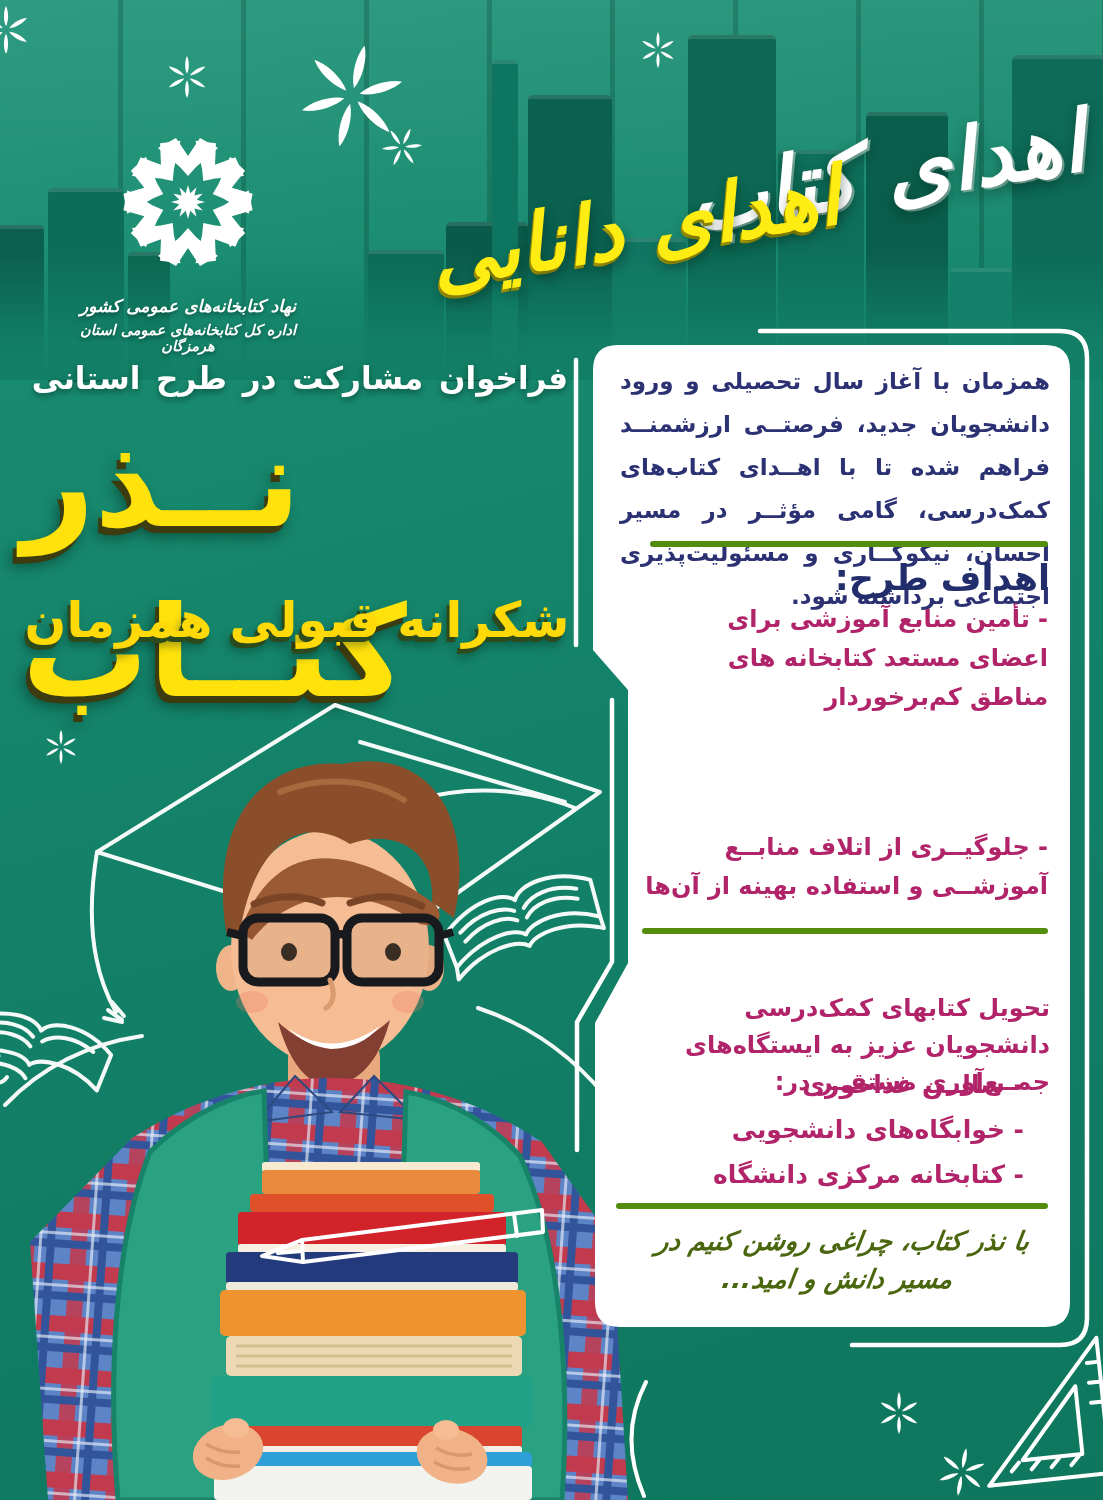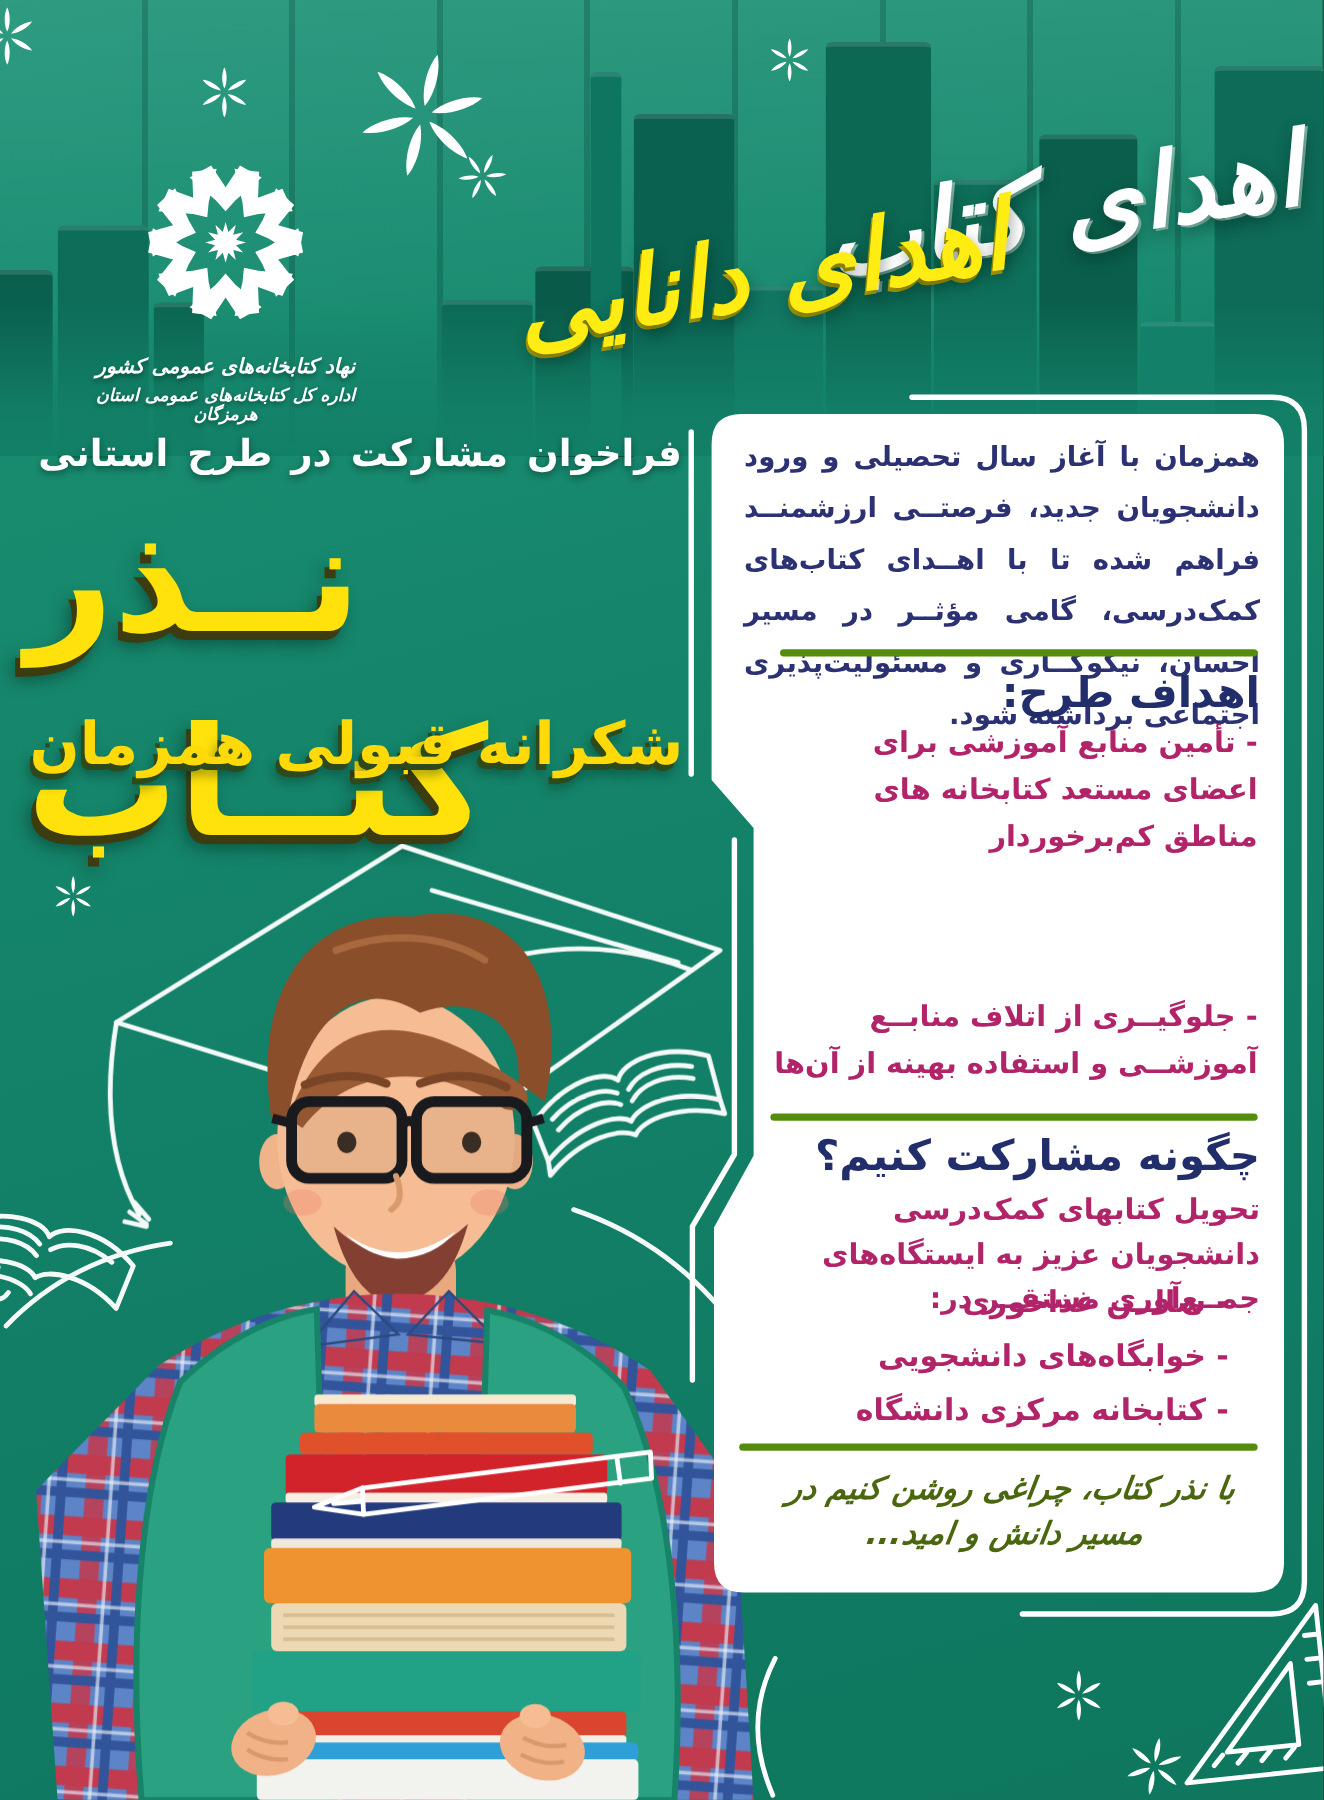--- a/index.html
+++ b/index.html
@@ -217,21 +217,20 @@
       <path d="M612,700 V962 L577,1022 V1150"></path>
     </g>
   </svg>
 
   <div class="ptext intro">همزمان با آغاز سال تحصیلی و ورود دانشجویان جدید، فرصتــی ارزشمنــد فراهم شده تا با اهــدای کتاب‌های کمک‌درسی، گامی مؤثــر در مسیر احسان، نیکوکــاری و مسئولیت‌پذیری اجتماعی برداشته شود.</div>
   <div class="sep" style="left:650px;top:541px;width:398px;"></div>
   <div class="ptext h-navy" style="left:640px;top:558px;width:410px;">اهداف طرح:</div>
   <div class="ptext goal" style="left:645px;top:600px;width:403px;">- تأمین منابع آموزشی برای اعضای مستعد کتابخانه های مناطق کم‌برخوردار</div>
   <div class="ptext goal" style="left:645px;top:828px;width:403px;">- جلوگیــری از اتلاف منابــع آموزشــی و استفاده بهینه از آن‌ها</div>
   <div class="sep" style="left:642px;top:928px;width:406px;"></div>
-  <div class="ptext h-navy" style="left:640px;top:944px;width:410px;">چگونه مشارکت کنیم؟</div>
   <div class="ptext locs" style="left:640px;top:1062px;width:384px;">
     <div>- سالــن غذاخوری</div>
     <div>- خوابگاه‌های دانشجویی</div>
     <div>- کتابخانه مرکزی دانشگاه</div>
   </div>
   <div class="ptext howtext" style="left:640px;top:990px;width:410px;">تحویل کتابهای کمک‌درسی دانشجویان عزیز به ایستگاه‌های جمــع‌آوری مستقــر در:</div>
   <div class="sep" style="left:616px;top:1203px;width:432px;"></div>
   <div class="ptext slogan">با نذر کتاب، چراغی روشن کنیم در مسیر دانش و امید...</div>
 
   <svg class="boy" width="650" height="820" viewBox="0 0 650 820">

